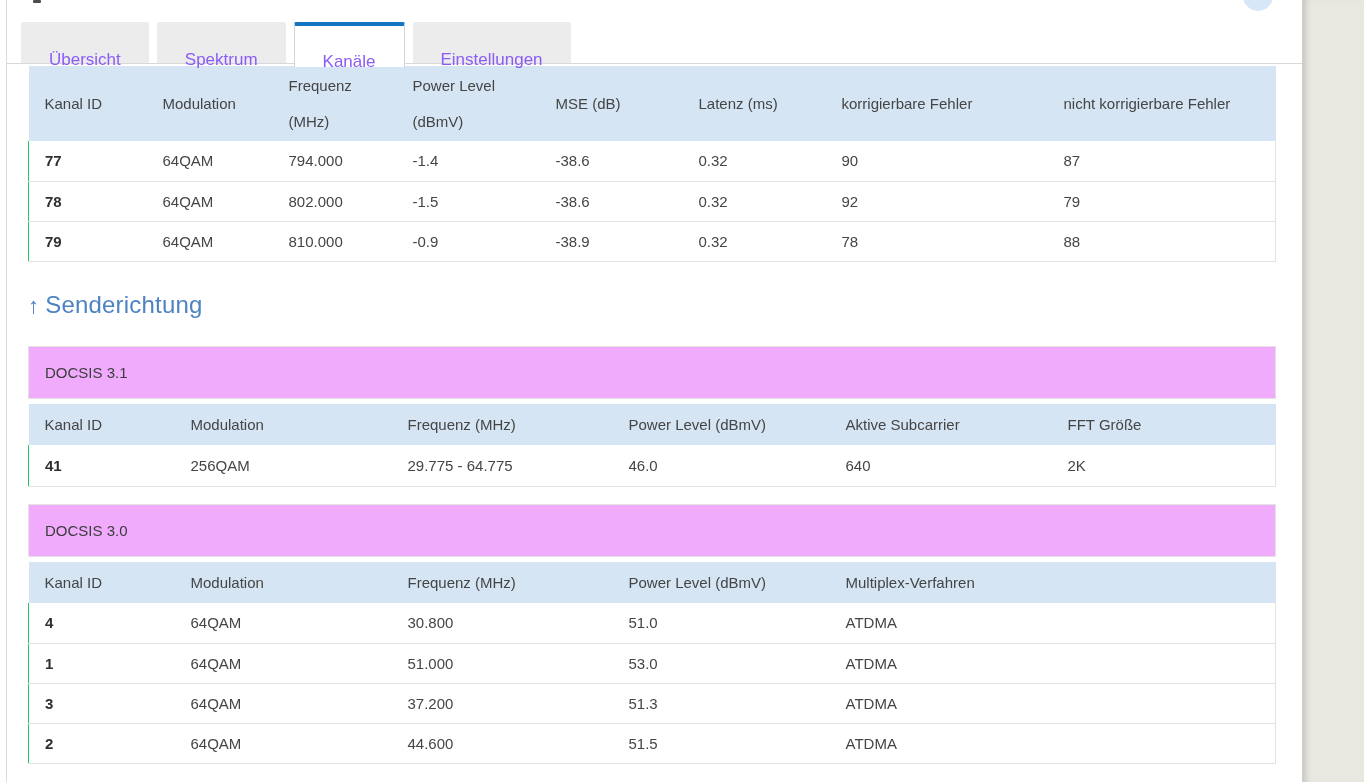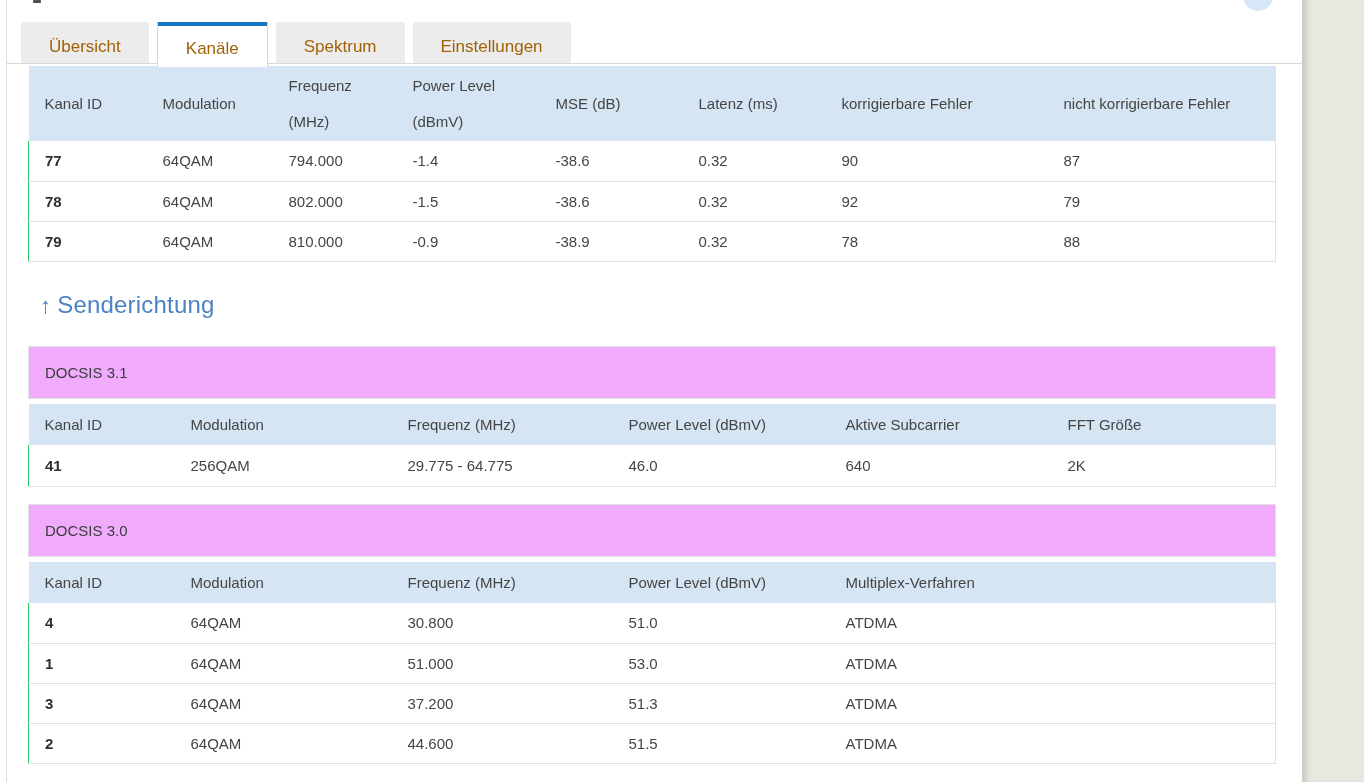--- a/index.html
+++ b/index.html
@@ -11,60 +11,60 @@
   .left-line { position:absolute; left:6px; top:0; width:1px; height:782px; background:#dcdcdc; }
   .right-bg { position:absolute; left:1302px; top:0; width:62px; height:782px; background:#e8e7e0;
               border-left:1px solid #d2d1c9; box-shadow:inset 7px 0 7px -5px rgba(0,0,0,.18); }
   .top-fragment { position:absolute; left:33px; top:0; width:8px; height:3px; background:#4d4d4d; border-radius:1px; }
   .help-circle { position:absolute; left:1243px; top:-19px; width:30px; height:30px; border-radius:50%;
                  background:#d7e7f7; cursor:pointer; }
 
   
   .tab-underline { position:absolute; left:7px; top:63px; width:1295px; height:1px; background:#d8d8d8; }
   .tabbar { position:absolute; left:21px; top:22px; display:flex; gap:8px; z-index:2; }
-  .tab { height:41px; line-height:41px; padding:4px 28px; background:#ececec; color:#a16207;
+  .tab { height:41px; line-height:41px; padding:17px 28px; background:#ececec; color:#8b5cf6;
          font-size:17px; white-space:nowrap; border-radius:2px 2px 0 0; cursor:pointer; }
   .tab.active { background:#ffffff; border:1px solid #d5d5d5; border-bottom:none;
                 border-top:4px solid #1175c0; height:45px; line-height:37px; z-index:3; }
 
   
   .tbl { position:absolute; left:28px; width:1248px; }
   table { border-collapse:collapse; width:100%; table-layout:fixed; font-size:15px; color:#454545; }
   thead th { background:#d6e5f4; font-weight:400; text-align:left; padding:0 6px 0 16px;
              vertical-align:middle; white-space:pre-line; line-height:36px; height:41px; }
   .downstream thead th { height:75px; }
   tbody td { height:40px; border-bottom:1px solid #e2e2e2; padding:0 6px 0 16px; background:#ffffff; }
   tbody td:first-child { border-left:1px solid #22c55e; font-weight:bold; color:#2f2f2f; }
   tbody td:last-child { border-right:1px solid #e2e2e2; }
   .d31 tbody td { height:41px; }
 
   
-  .upstream-heading { position:absolute; left:40px; top:291px; font-size:24px; font-weight:400;
+  .upstream-heading { position:absolute; left:28px; top:291px; font-size:24px; font-weight:400;
                       color:#4d82c3; letter-spacing:.2px; }
   .upstream-heading .arrow { font-size:22px; margin-right:6px; }
 
   
   .card { position:absolute; left:28px; width:1248px; }
   .band { height:53px; line-height:51px; background:#f0abfc; border:1px solid #e2e2e2;
           padding-left:16px; font-size:15px; color:#3c3c3c; margin-bottom:5px; }
 </style>
 </head>
 <body>
 
 <div class="page">
 
   <div class="left-line"></div>
   <div class="top-fragment"></div>
   <div class="help-circle"></div>
 
   <div class="tab-underline"></div>
   <nav class="tabbar">
     <div class="tab">Übersicht</div>
+    <div class="tab">Spektrum</div>
     <div class="tab active">Kanäle</div>
-    <div class="tab">Spektrum</div>
     <div class="tab">Einstellungen</div>
   </nav>
 
   <div class="tbl downstream" style="top:66px;">
     <table>
       <colgroup>
         <col style="width:118px">
           <col style="width:126px">
           <col style="width:124px">
           <col style="width:143px">

